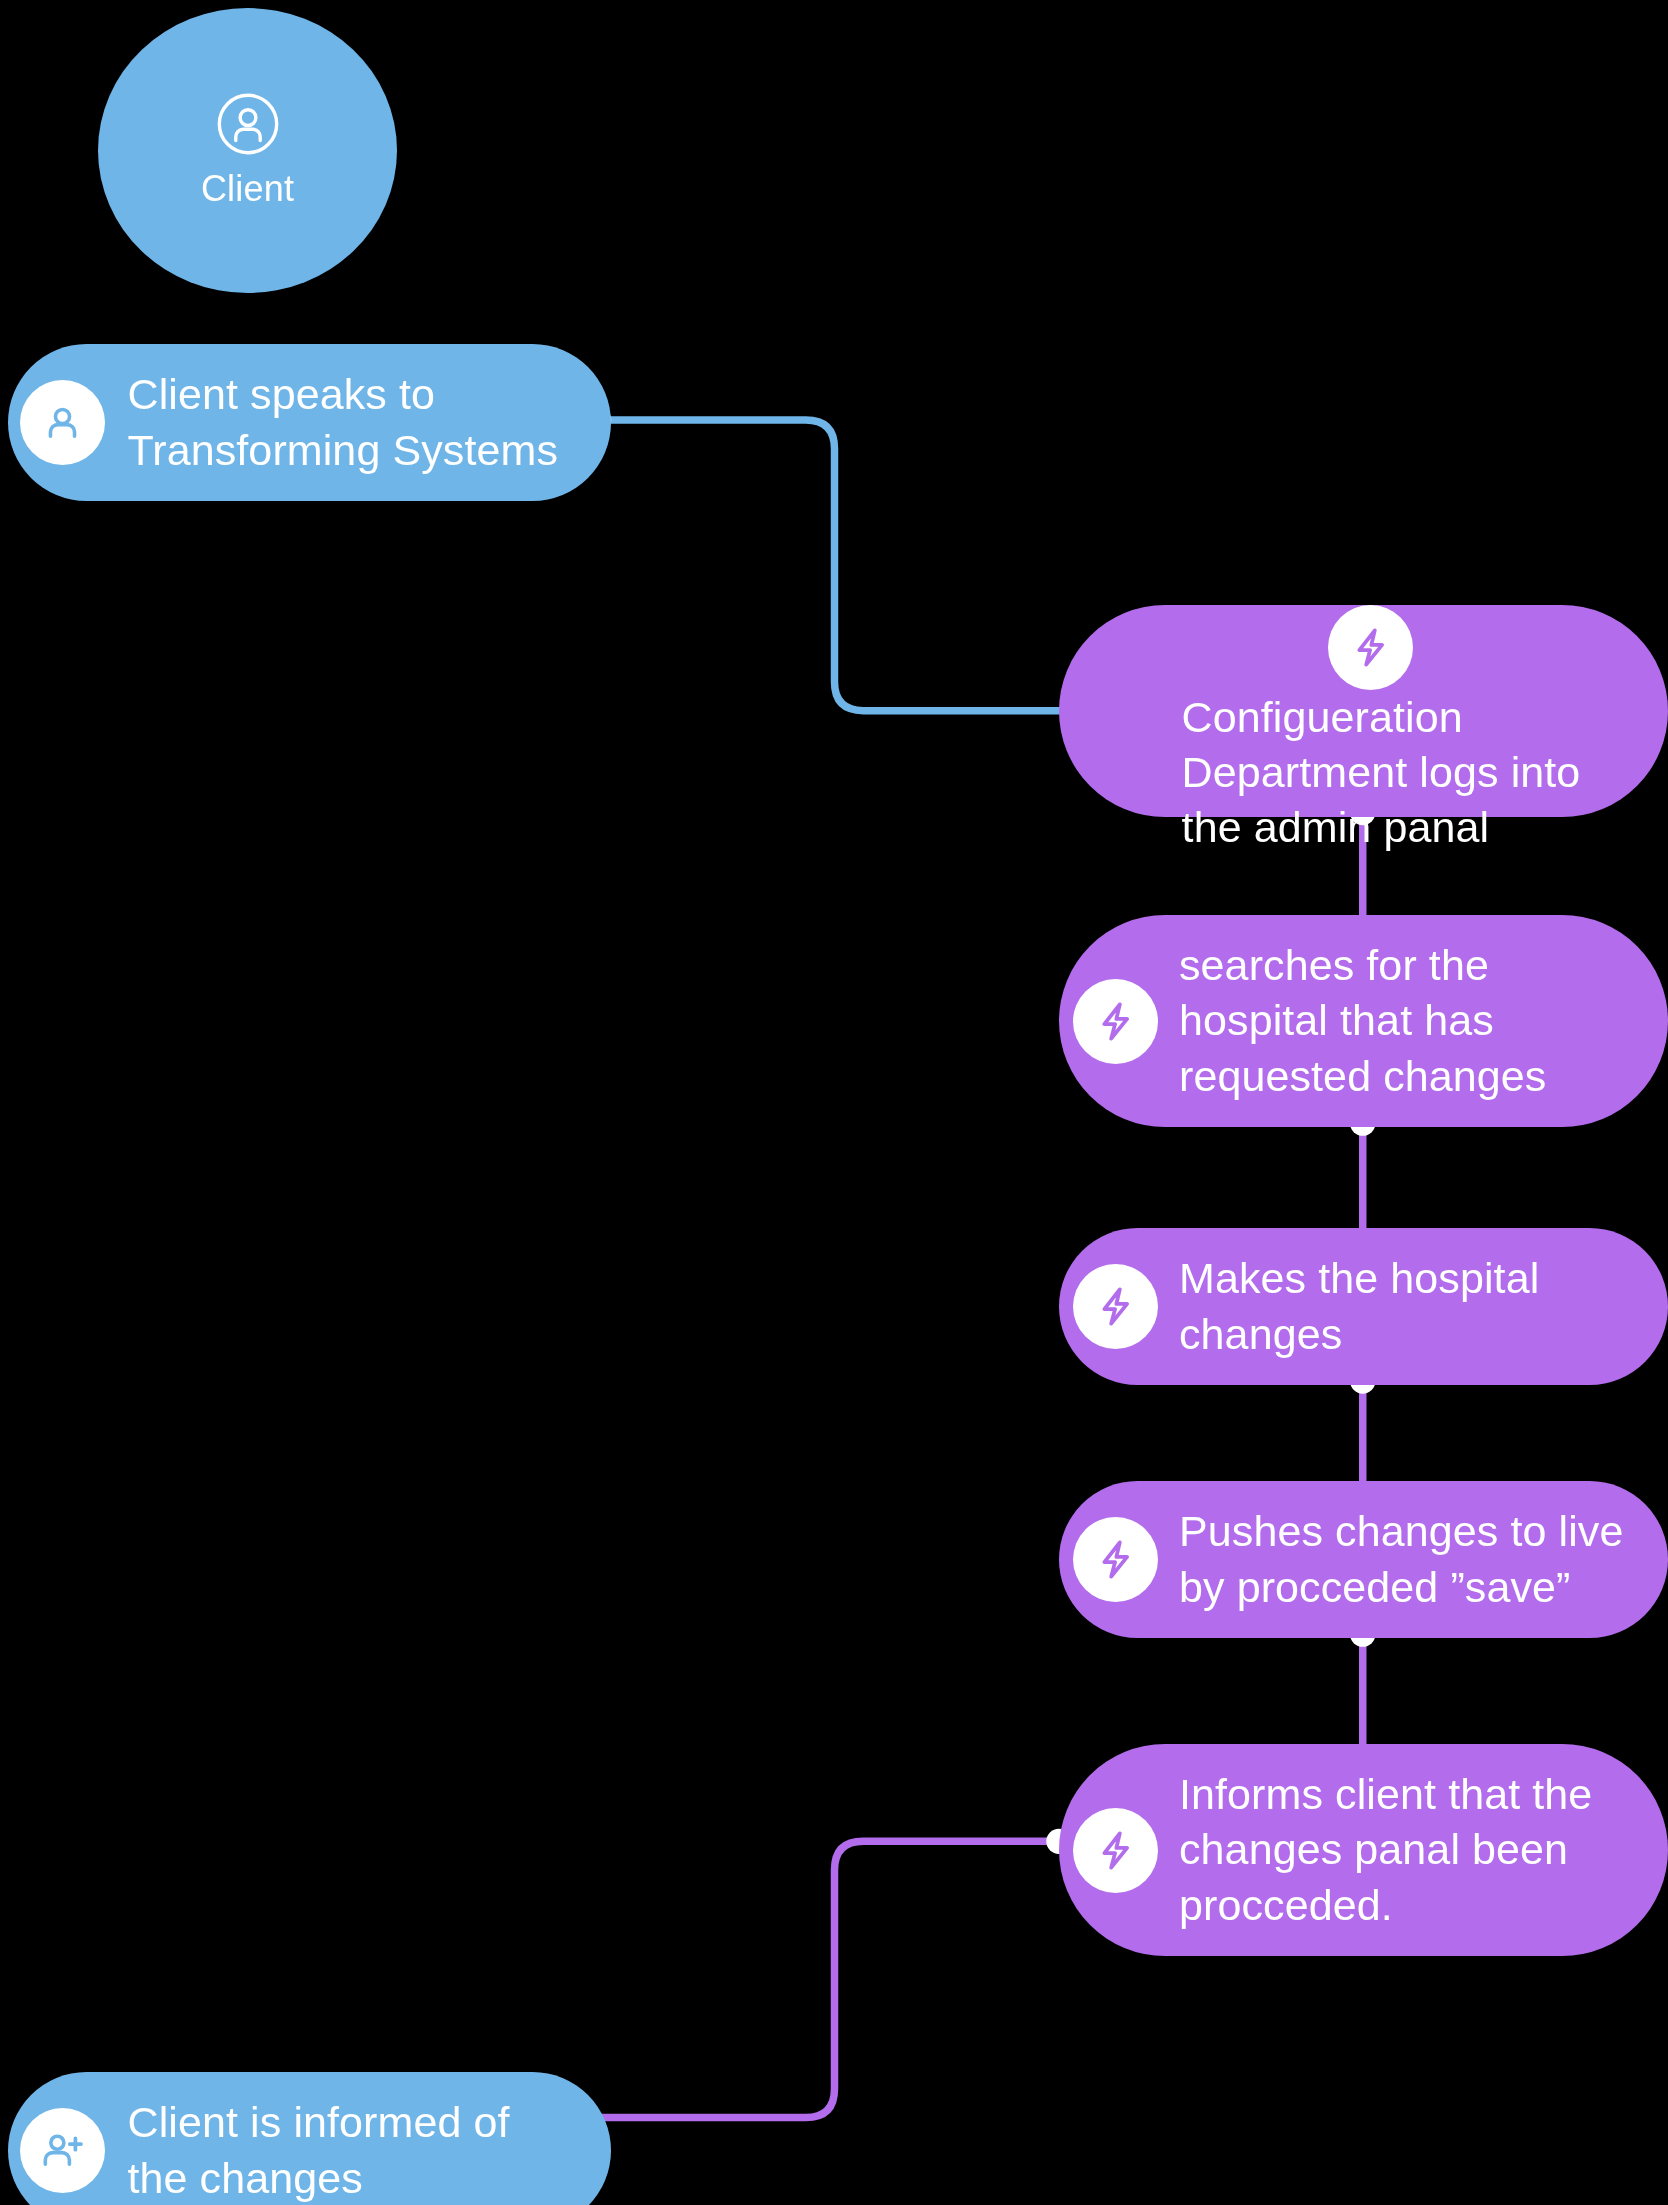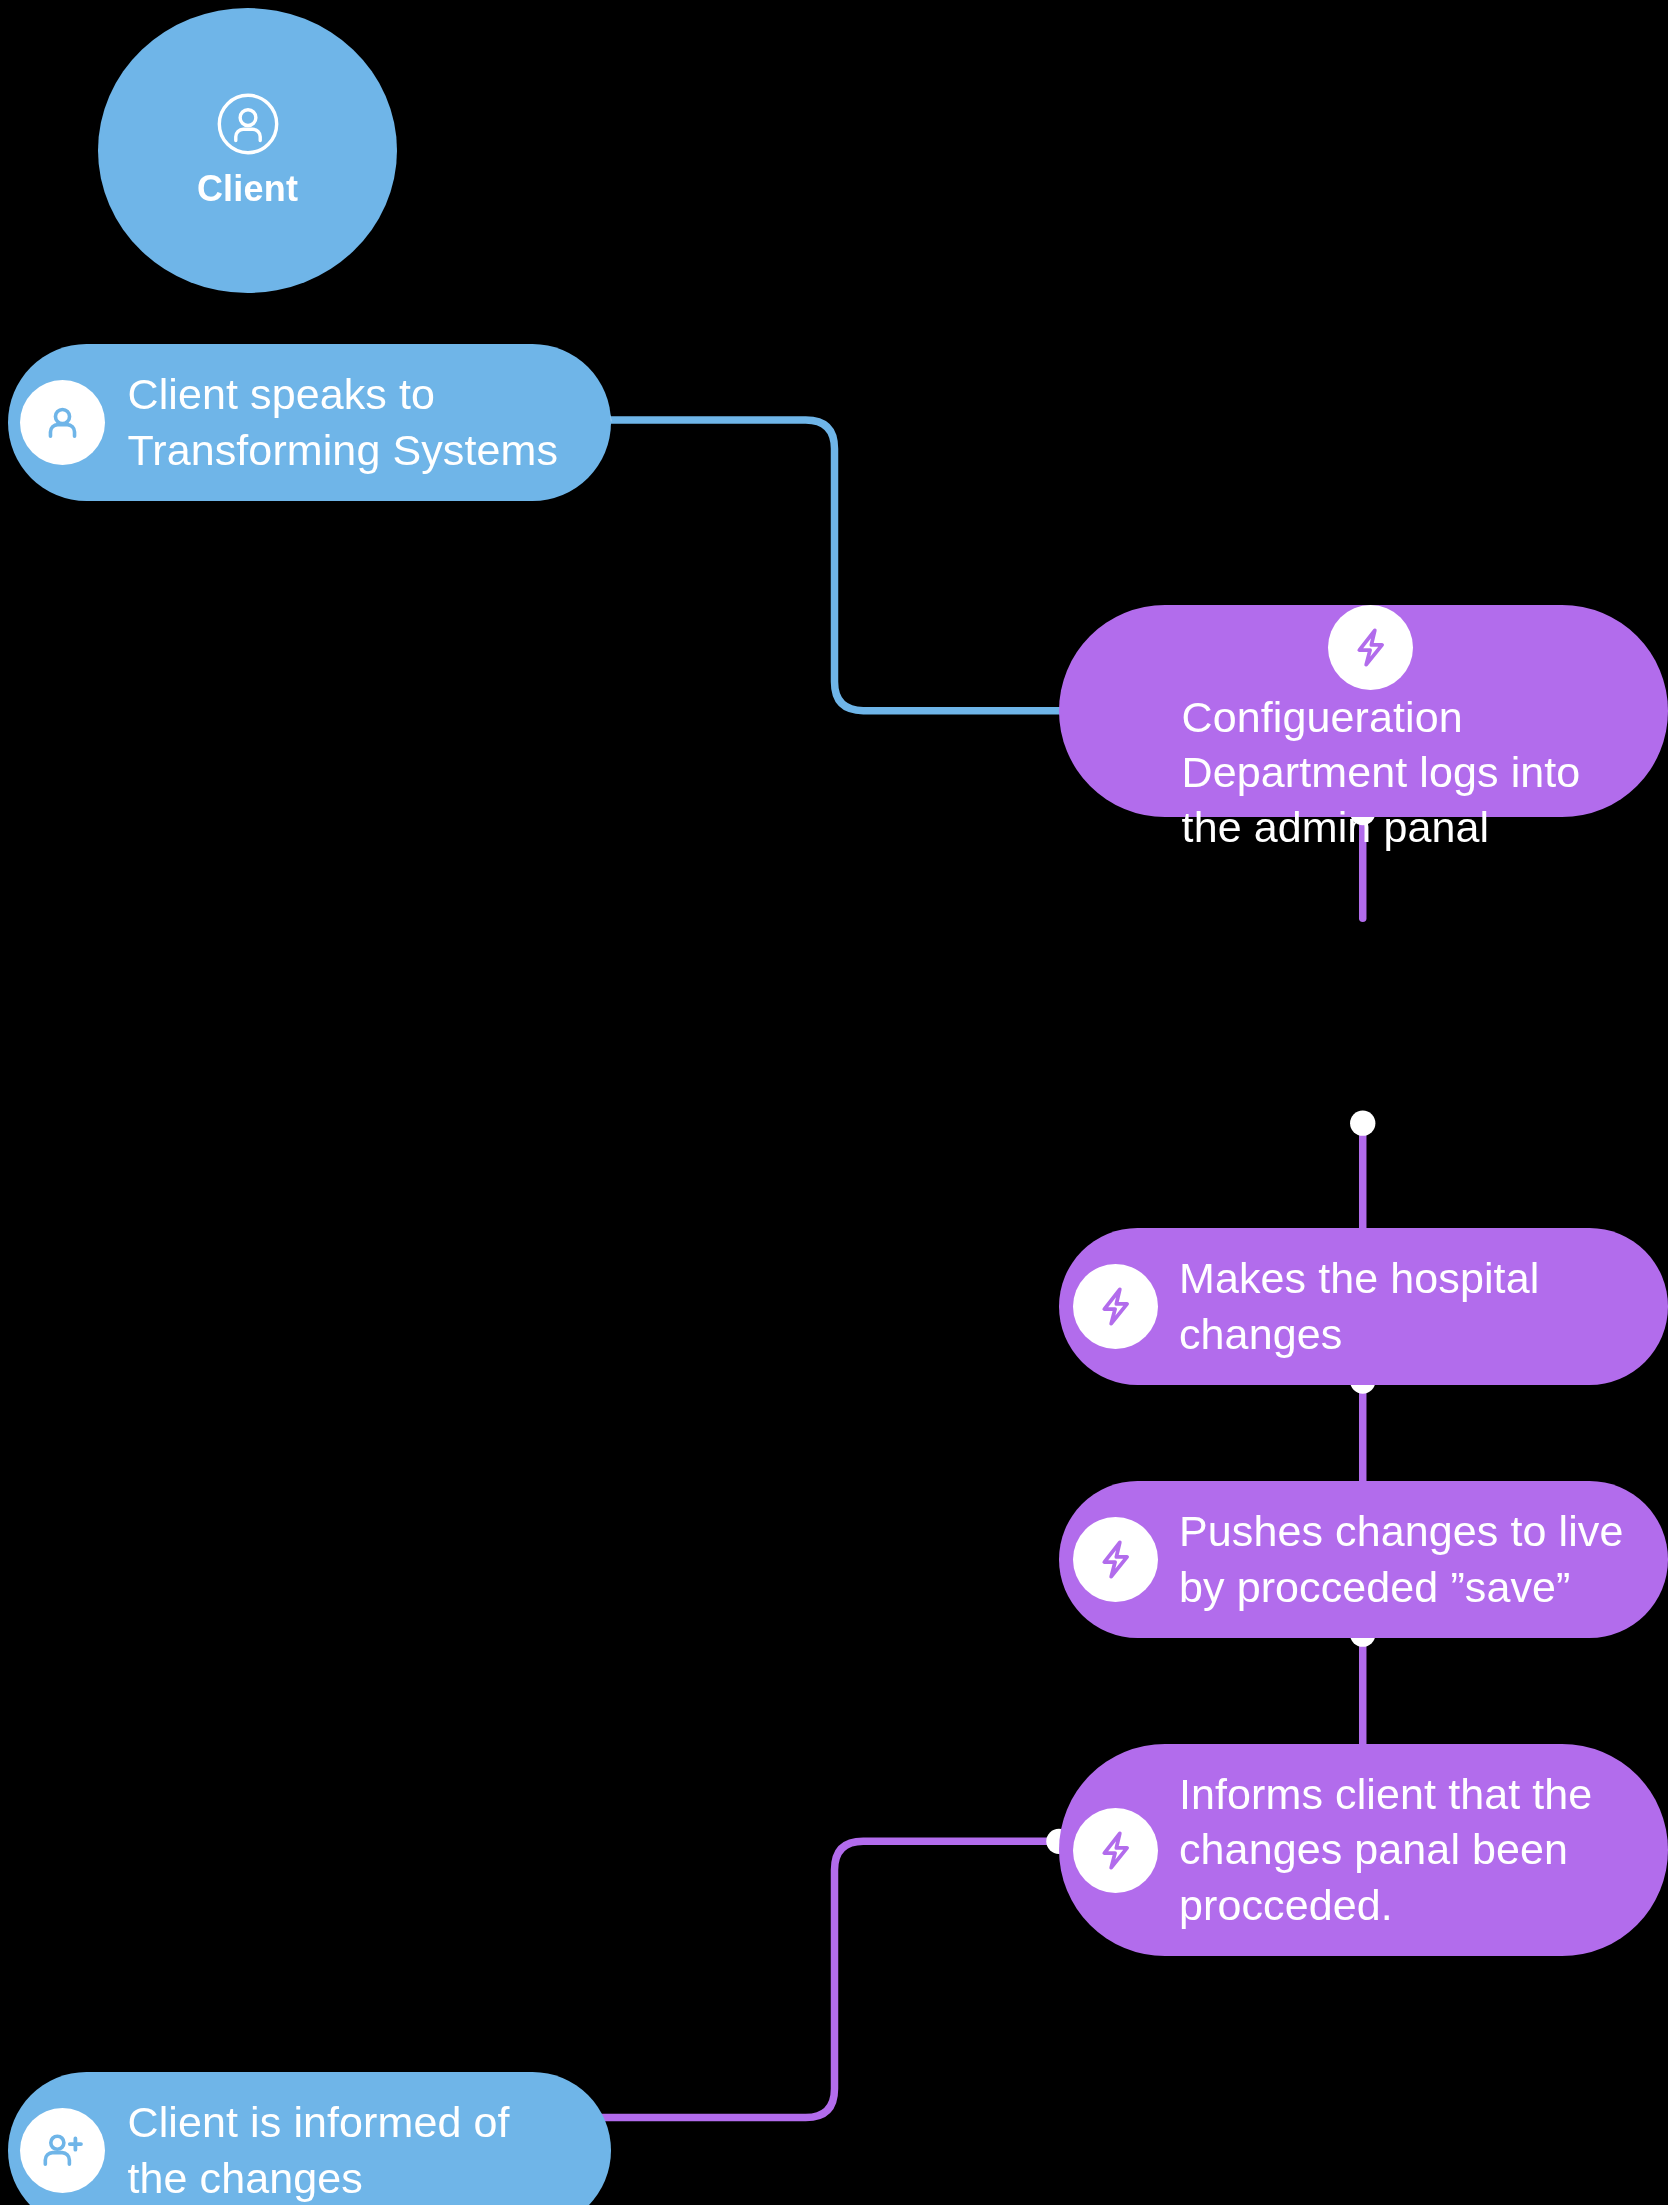--- a/index.html
+++ b/index.html
@@ -4,21 +4,21 @@
 <style>
   html,body{margin:0;padding:0;background:#000;}
   body{width:1669px;height:2205px;position:relative;overflow:hidden;
        font-family:"Liberation Sans",sans-serif;}
   #stage{position:absolute;left:0;top:0;width:1669px;height:2205px;background:#000;}
 
   
   .lane-circle{position:absolute;border-radius:50%;display:flex;flex-direction:column;
                align-items:center;justify-content:center;color:#fff;}
   .lane-circle .lane-label{font-size:36px;line-height:1.18;text-align:center;
-               font-weight:700;letter-spacing:0.2px;white-space:pre-line;}
+               font-weight:400;letter-spacing:0.2px;white-space:pre-line;}
   .lane-ico{width:68px;height:68px;margin-bottom:10.4px;}
 
   #lane-client{left:98px;top:8px;width:299px;height:285px;background:#6FB5E8;}
   #lane-ts{left:1151px;top:5.8px;width:295px;height:295px;background:#B26CEC;}
   #lane-ts .lane-label{font-size:35px;}
 
   
   .pill{position:absolute;display:flex;align-items:center;border-radius:132px;
         color:#fff;box-sizing:border-box;}
   .pill .pill-ico{flex:0 0 auto;border-radius:50%;background:#fff;
@@ -105,20 +105,30 @@
     <span class="pill-ico">
       <svg class="ico-svg" viewBox="0 0 64 64" width="55" height="55">
         <path d="M37 12 L19 35 h12.5 L27 52 L45.5 29 H33 Z" fill="none" stroke="#B26CEC" stroke-width="4.4" stroke-linejoin="round" stroke-linecap="round"></path>
       </svg>
     </span>
     <span class="pill-text">Configueration
 Department logs into
 the admin panal</span>
   </div>
 
+  <div class="pill purple" id="pill-p2">
+    <span class="pill-ico">
+      <svg class="ico-svg" viewBox="0 0 64 64" width="55" height="55">
+        <path d="M37 12 L19 35 h12.5 L27 52 L45.5 29 H33 Z" fill="none" stroke="#B26CEC" stroke-width="4.4" stroke-linejoin="round" stroke-linecap="round"></path>
+      </svg>
+    </span>
+    <span class="pill-text">searches for the
+hospital that has
+requested changes</span>
+  </div>
 
   <div class="pill purple" id="pill-p3">
     <span class="pill-ico">
       <svg class="ico-svg" viewBox="0 0 64 64" width="55" height="55">
         <path d="M37 12 L19 35 h12.5 L27 52 L45.5 29 H33 Z" fill="none" stroke="#B26CEC" stroke-width="4.4" stroke-linejoin="round" stroke-linecap="round"></path>
       </svg>
     </span>
     <span class="pill-text">Makes the hospital
 changes</span>
   </div>

